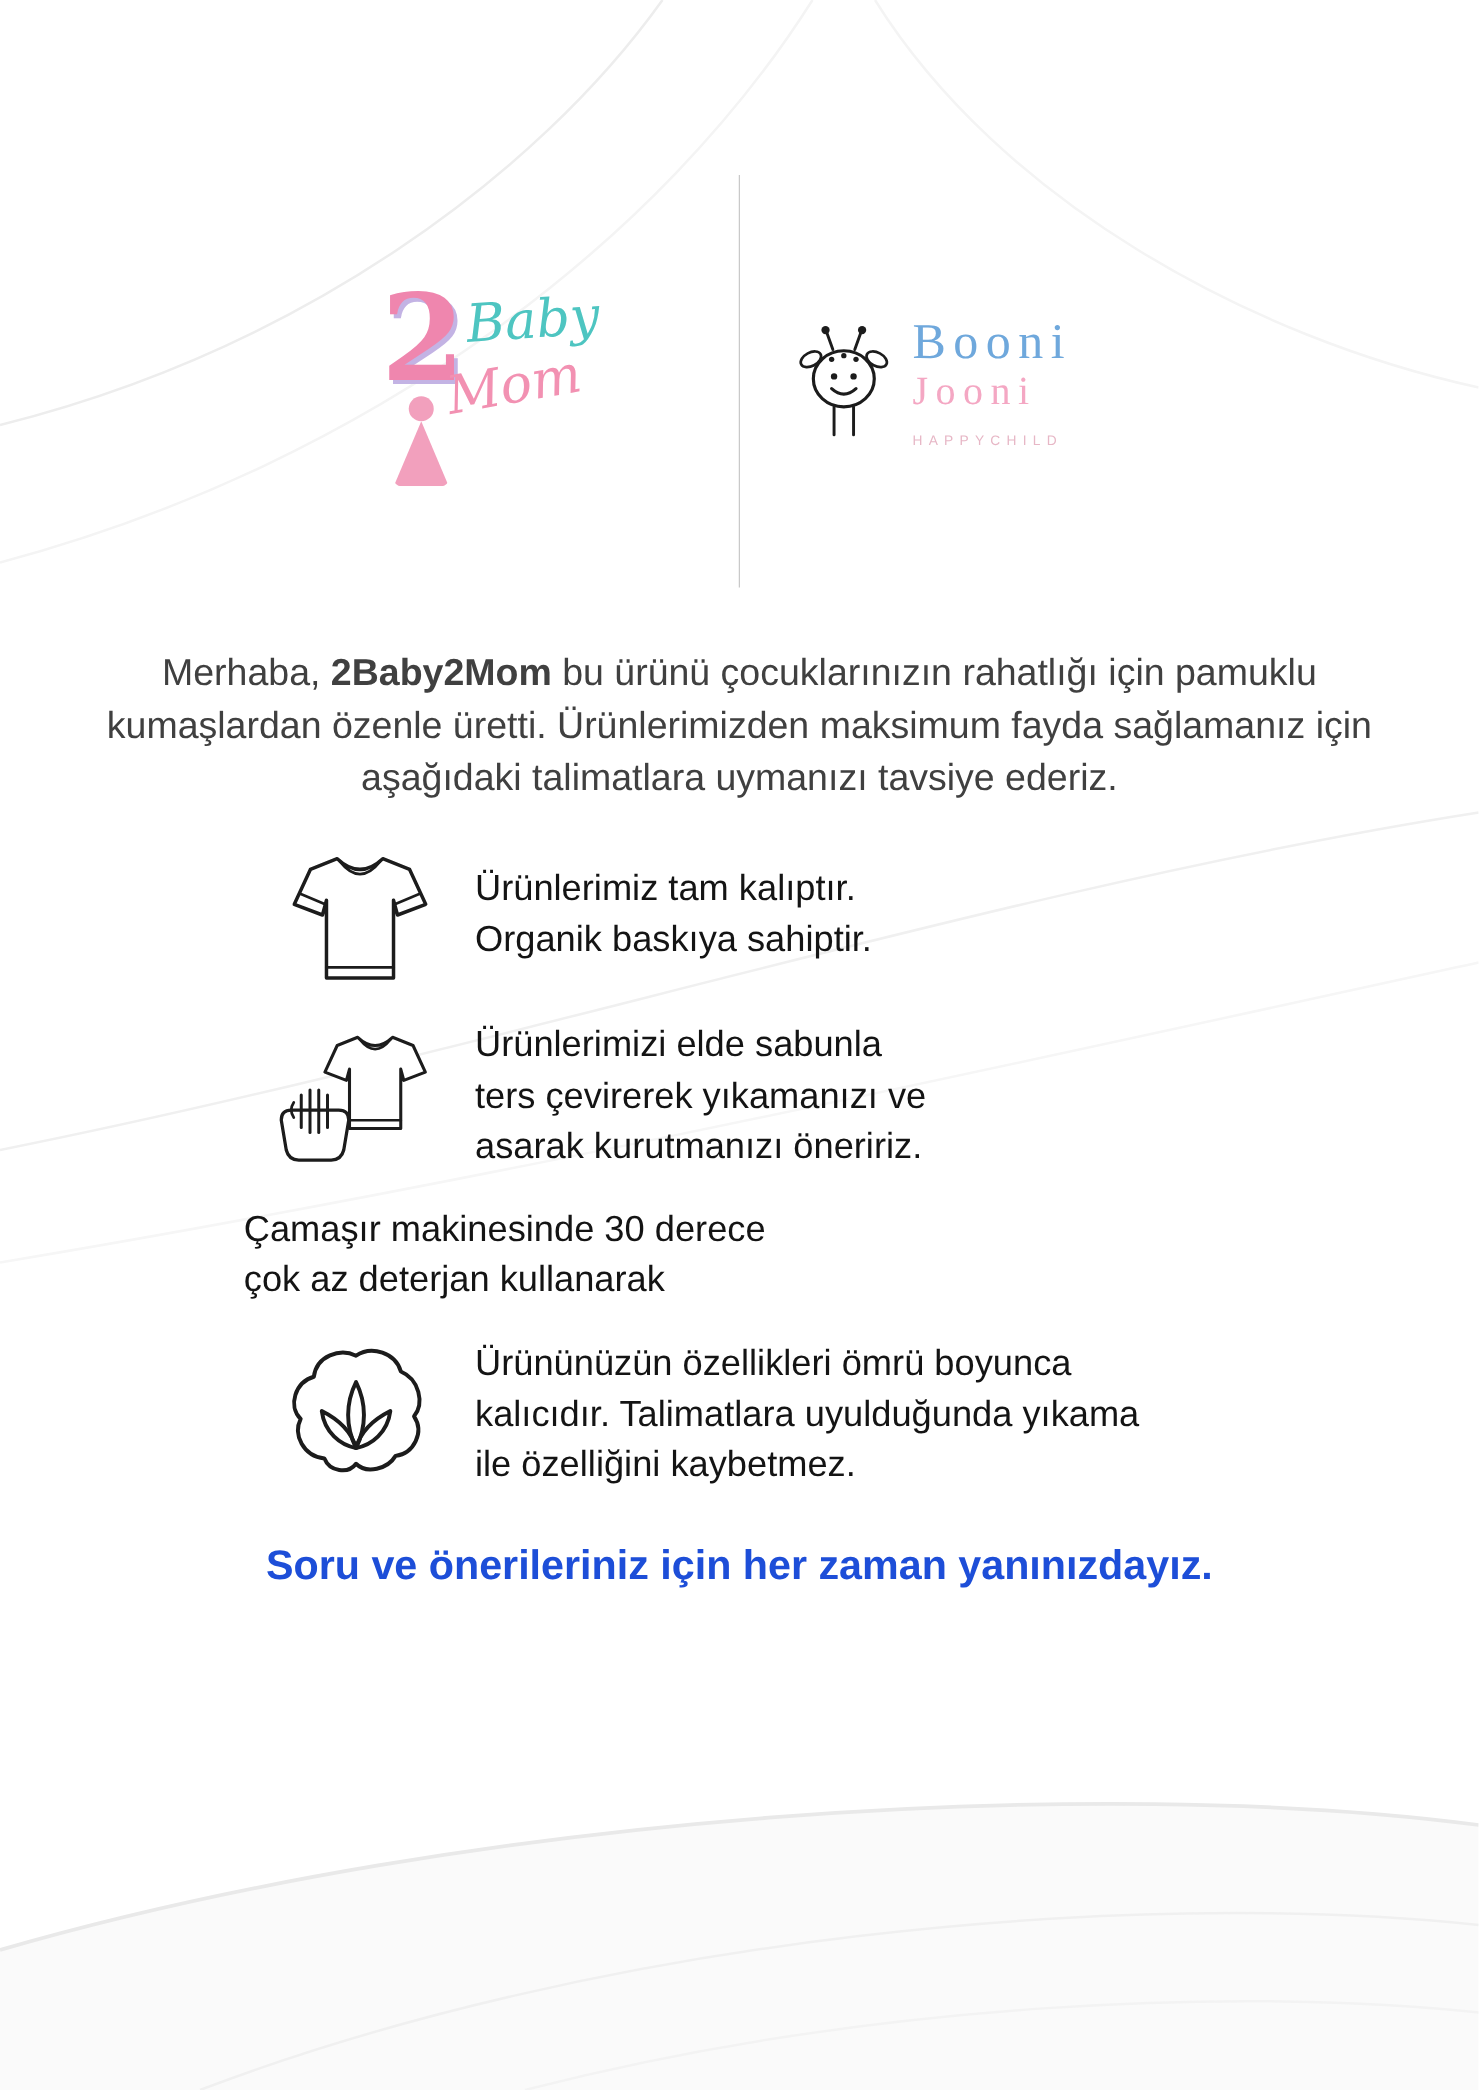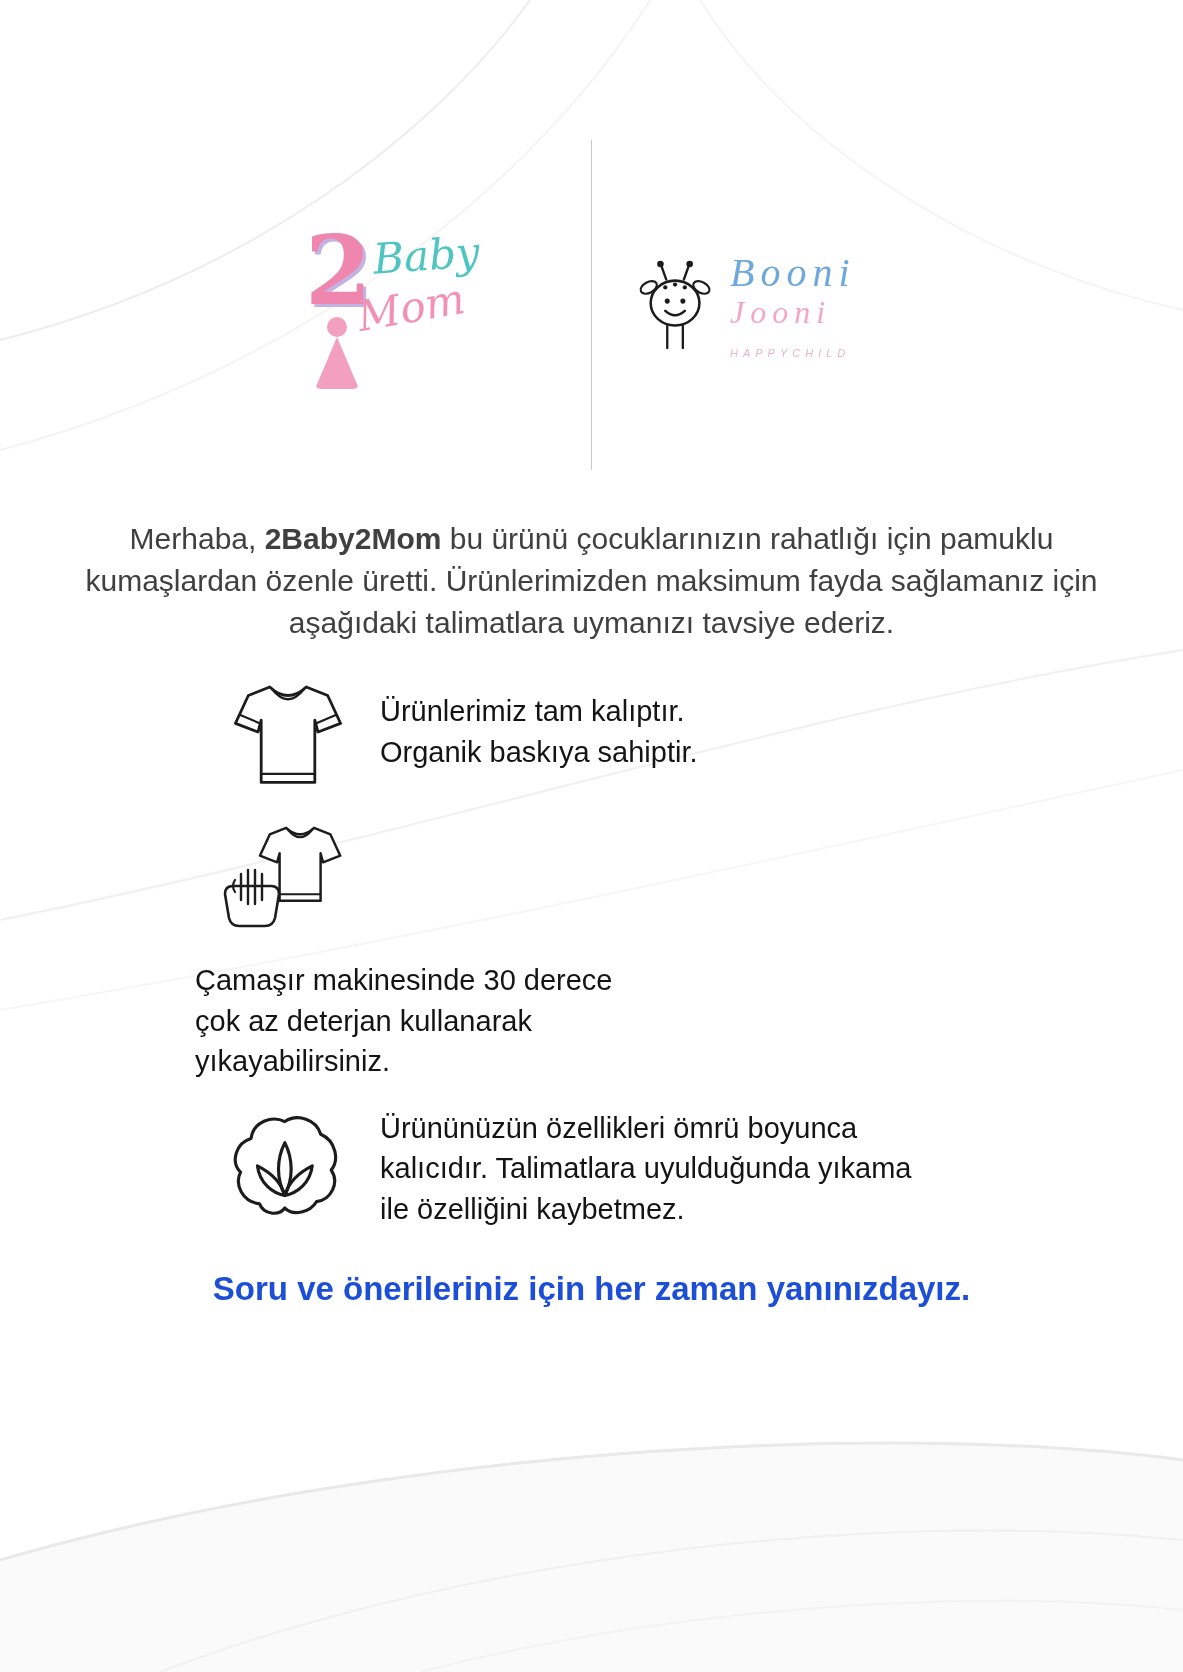--- a/index.html
+++ b/index.html
@@ -50,21 +50,21 @@
     clip-path:polygon(50% 0, 100% 100%, 0 100%);
     border-radius:6px;
   }
   .logo-divider{
     width:1px;height:330px;background:#c9c9c9;margin:0 46px;
   }
   .logo-right{
     display:flex;align-items:center;width:300px;height:200px;
   }
   .giraffe{flex:0 0 auto;margin-right:14px;}
-  .bj-text{display:flex;flex-direction:column;align-items:flex-start;font-style:italic;}
+  .bj-text{display:flex;flex-direction:column;align-items:flex-start;}
   .bj-line1{
     font-family:"Liberation Serif", serif;
     font-size:40px;letter-spacing:6px;color:#6fa8dc;line-height:1.1;
   }
   .bj-line2{
     font-family:"Liberation Serif", serif;
     font-size:32px;letter-spacing:6px;color:#f4a7c3;line-height:1.1;
   }
   .bj-tag{
     margin-top:16px;font-size:11px;letter-spacing:5px;color:#e7b7c6;
@@ -184,27 +184,31 @@
               <line x1="30" y1="93" x2="80" y2="93" class="icon-stroke" stroke-width="2.4"></line>
             </g>
             <path d="M4,78 Q4,70 12,70 L50,70 Q58,70 58,78 L54,102 Q52,110 44,110 L18,110 Q10,110 8,102 Z" class="icon-fillw" stroke-width="2.6"></path>
             <line x1="20" y1="58" x2="20" y2="84" class="icon-stroke" stroke-width="2.4"></line>
             <line x1="27" y1="54" x2="27" y2="88" class="icon-stroke" stroke-width="2.4"></line>
             <line x1="34" y1="54" x2="34" y2="88" class="icon-stroke" stroke-width="2.4"></line>
             <line x1="41" y1="58" x2="41" y2="84" class="icon-stroke" stroke-width="2.4"></line>
             <path d="M14,64 Q10,70 14,76" class="icon-stroke" stroke-width="2.2"></path>
           </svg>
         </div>
+        <div class="text-cell">
+          <div>Ürünlerimizi elde sabunla</div>
+          <div>ters çevirerek yıkamanızı ve</div>
+          <div>asarak kurutmanızı öneririz.</div>
+        </div>
       </div>
 
       <div class="row">
         <div class="text-cell">
           <div>Çamaşır makinesinde 30 derece</div>
           <div>çok az deterjan kullanarak</div>
-          <div>yıkayabilirsiniz.</div>
         </div>
       </div>
 
       <div class="row">
         <div class="icon-cell">
           <svg width="116" height="116" viewBox="0 0 110 110" xmlns="http://www.w3.org/2000/svg">
             <path d="M28,88 C12,86 4,70 10,58 C0,48 6,30 20,26 C22,10 40,4 52,10 C64,2 82,8 86,22 C100,28 104,46 96,56 C104,68 96,84 82,86 C76,96 60,100 52,92 C46,100 32,98 28,88 Z" class="icon-stroke" stroke-width="3"></path>
             <path d="M52,30 C44,46 44,64 52,80 C60,64 60,46 52,30 Z" class="icon-stroke" stroke-width="3"></path>
             <path d="M52,80 C40,78 28,68 26,52 C38,58 48,66 52,80 Z" class="icon-stroke" stroke-width="3"></path>
             <path d="M52,80 C64,78 76,68 78,52 C66,58 56,66 52,80 Z" class="icon-stroke" stroke-width="3"></path>

